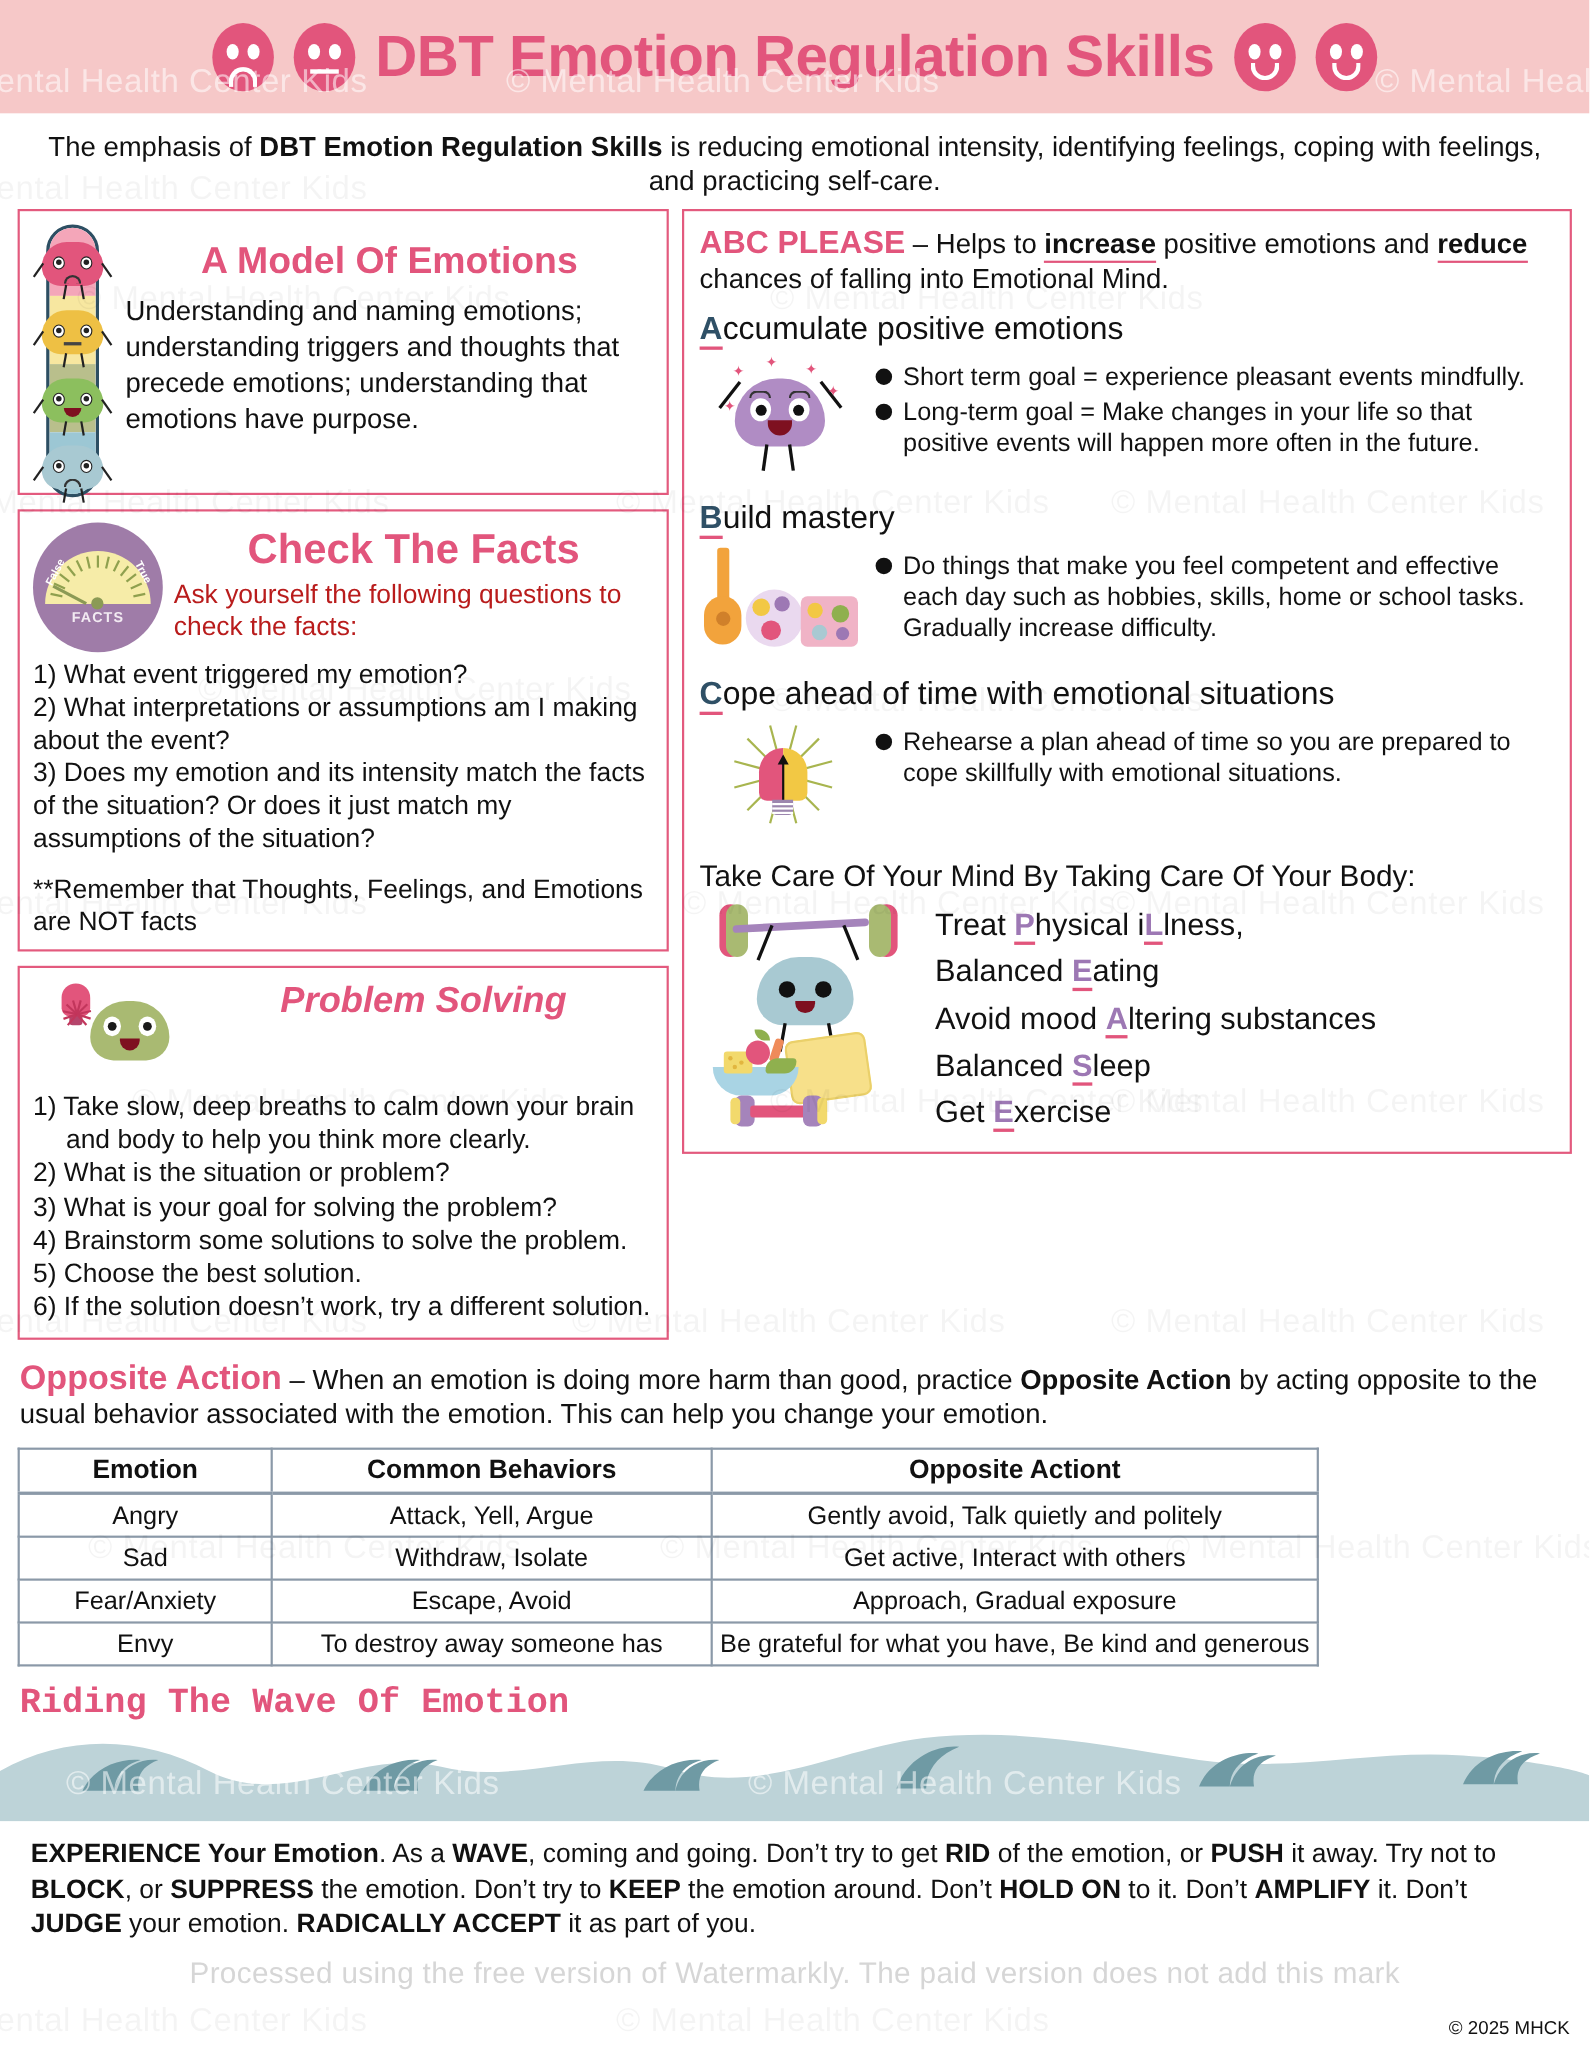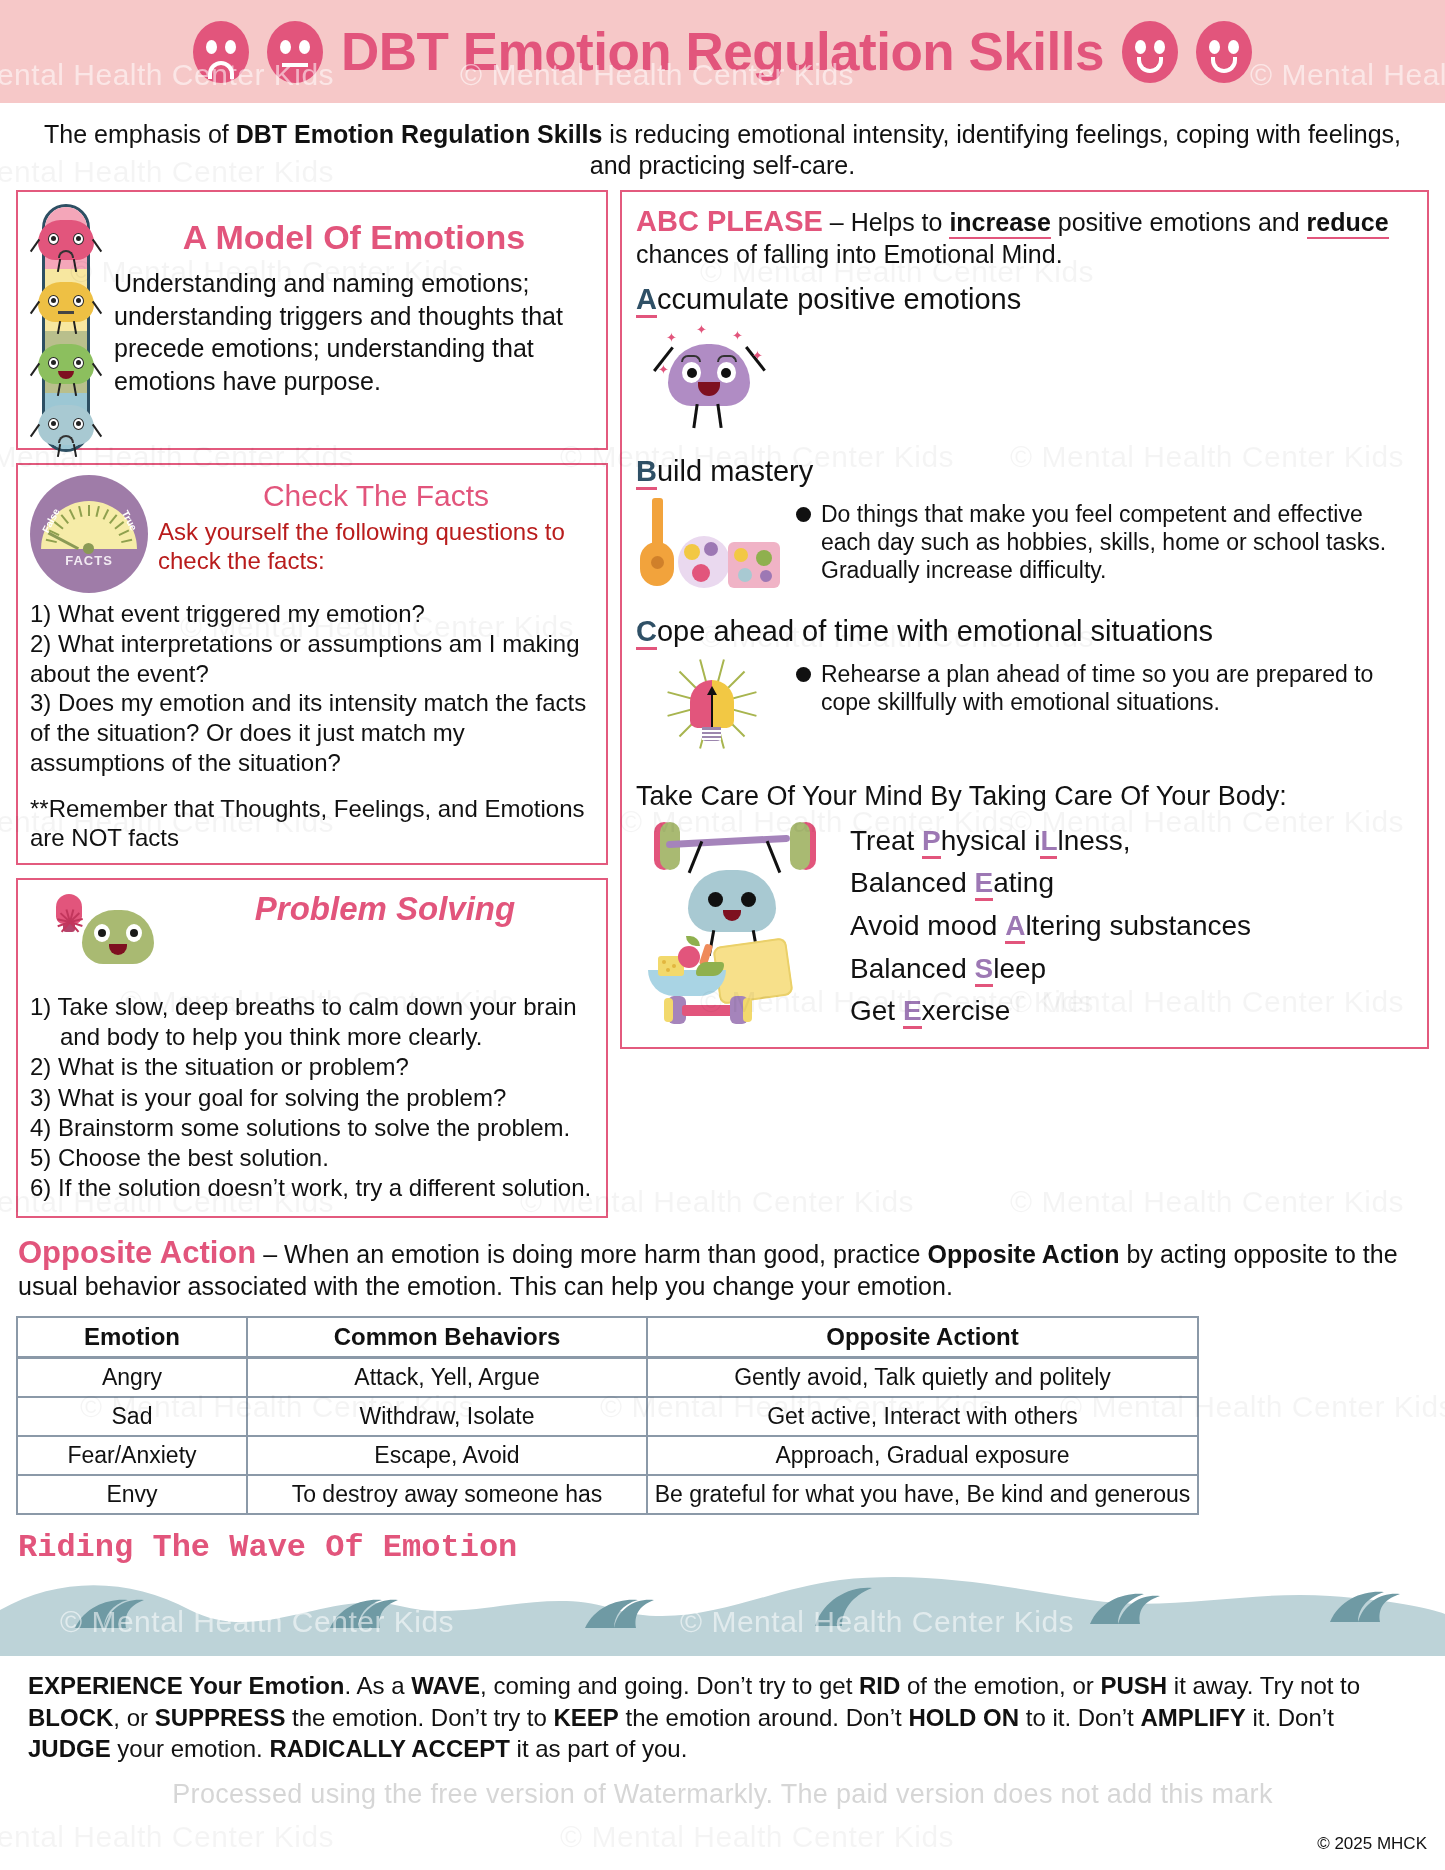--- a/index.html
+++ b/index.html
@@ -98,21 +98,21 @@
                    transform-origin: 50% 100%; }
   .gauge-ticks i:after{content:"";position:absolute;top:2px;left:0;width:2px;height:11px;background:#8fa04e;}
   .gauge-needle { position:absolute; left:47px; bottom:44px; width:2.5px; height:34px; background:#8b9a55;
                   transform-origin:50% 100%; transform: rotate(-62deg); }
   .gauge-hub { position:absolute; left:53px; top:68px; width:11px;height:11px;border-radius:50%;background:#8b9a55; }
   .gauge-lab { position:absolute; color:#fff; font-size:10px; font-weight:700;}
   .gauge-lab.f { left: 8px; top: 40px; transform: rotate(-62deg); }
   .gauge-lab.t { right: 8px; top: 40px; transform: rotate(62deg); }
   .gauge-facts { position:absolute; width:100%; text-align:center; top:78px; color:#f2eaf2;
                  font-size:13px; font-weight:800; letter-spacing:1px; }
-  .c2-title { color:#e2557c; font-size: 30px; font-weight: 400; text-align:center; margin: 4px 0 4px 0; }
+  .c2-title { color:#e2557c; font-size: 38px; font-weight: 700; text-align:center; margin: 4px 0 4px 0; }
   .c2-lead { font-size: 24px; line-height: 1.22; color:#b91c1c; }
   .c2-list { font-size: 24px; line-height: 1.24; color:#111; margin-top: 6px; }
   .c2-note { font-size: 24px; line-height: 1.24; color:#111; margin-top: 16px; }
 
   
   .c3 { padding: 10px 12px 12px 12px; }
   .c3-top { display:flex; gap: 6px; font-style: italic; }
   .bulbbrain { width: 140px; height: 100px; position:relative; flex-shrink:0; }
   .bulb { position:absolute; left: 26px; top: 4px; width: 26px; height: 30px; border-radius: 14px 14px 8px 8px; background:#e2557c; }
   .bulb-base{position:absolute;left:33px;top:33px;width:12px;height:9px;background:#b5446b;border-radius:0 0 3px 3px;}
@@ -483,20 +483,30 @@
             </div>
             <span class="pb-arm l"></span>
               <span class="pb-arm r"></span>
             <span class="pb-leg l"></span>
               <span class="pb-leg r"></span>
             <span class="spark" style="left:30px;top:8px;">✦</span>
             <span class="spark" style="left:60px;top:0px;">✦</span>
             <span class="spark" style="left:96px;top:6px;">✦</span>
             <span class="spark" style="left:116px;top:26px;">✦</span>
             <span class="spark" style="left:22px;top:40px;">✦</span>
+          </div>
+          <div class="bul">
+            <div>
+                <span class="dot"></span>
+                <span>Short term goal = experience pleasant events mindfully.</span>
+              </div>
+            <div>
+                <span class="dot"></span>
+                <span>Long-term goal = Make changes in your life so that positive events will happen more often in the future.</span>
+              </div>
           </div>
         </div>
 
         <div class="acro">
           <span class="L">B</span><span>uild mastery</span>
         </div>
         <div class="row">
           <div class="ill hobby">
             <div class="guitar-n"></div>
               <div class="guitar-b"></div>

